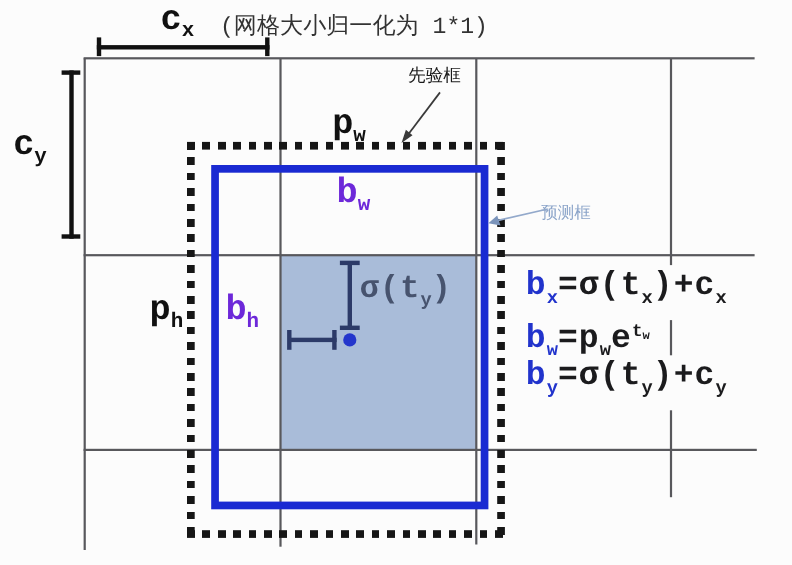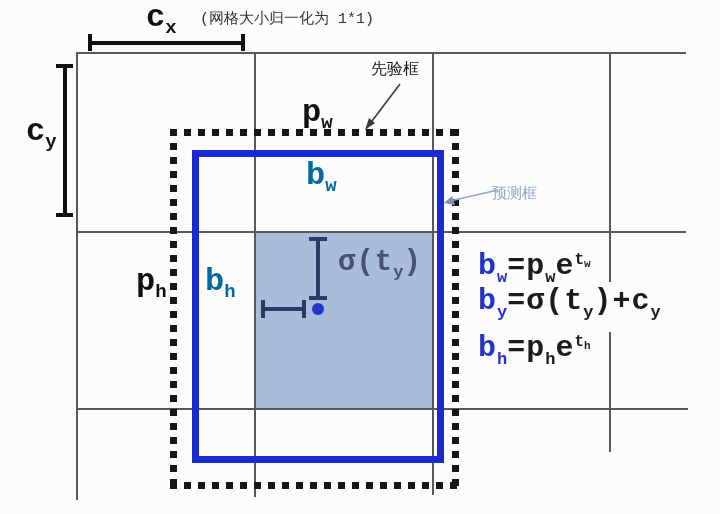--- a/index.html
+++ b/index.html
@@ -15,22 +15,22 @@
   
   .dot-h{position:absolute;height:7px;background:repeating-linear-gradient(90deg,#161616 0 7px,transparent 7px 14px);}
   .dot-v{position:absolute;width:7px;background:repeating-linear-gradient(180deg,#161616 0 7px,transparent 7px 14px);}
   
   .bluebox{position:absolute;left:192px;top:150px;width:252px;height:313px;border:7px solid #1a2ad2;box-sizing:border-box;}
   
   .tick{position:absolute;background:#111;}
   
   .lbl{position:absolute;font-weight:bold;color:#111;font-size:32px;line-height:1;}
   .lbl sub{font-size:19px;vertical-align:-7px;line-height:1;}
-  .lbl.blue{color:#0369a1;}
-  .note{position:absolute;font-size:15px;color:#333;font-weight:normal;}
+  .lbl.blue{color:#6d28d9;}
+  .note{position:absolute;font-size:21px;color:#333;font-weight:normal;}
   .callout{position:absolute;font-size:16px;color:#1a1a1a;}
   .callout.light{color:#8ba4c9;font-size:15px;}
   
   .sigma{position:absolute;font-size:29px;font-weight:bold;color:#47536e;line-height:1;letter-spacing:1px;}
   .sigma sub{font-size:17px;vertical-align:-7px;letter-spacing:0;}
   
   .beam{position:absolute;background:#2c3a68;}
   .cdot{position:absolute;left:312px;top:303px;width:12px;height:12px;border-radius:50%;background:#2436cc;}
   
   .eqs{position:absolute;left:478px;top:241px;}
@@ -75,21 +75,21 @@
   </div>
 
   <div>
     <div class="tick" style="left:63px;top:64px;width:4px;height:153px;"></div>
     <div class="tick" style="left:56px;top:64px;width:17px;height:4px;"></div>
     <div class="tick" style="left:56px;top:213px;width:17px;height:4px;"></div>
   </div>
 
   <div class="lbl" style="left:146px;top:2px;"><span>c</span><sub>x</sub></div>
   <div class="note" style="left:200px;top:9px;">(网格大小归一化为 1*1)</div>
-  <div class="lbl" style="left:26px;top:116px;"><span>c</span><sub>y</sub></div>
+  <div class="lbl" style="left:12px;top:116px;"><span>c</span><sub>y</sub></div>
   <div class="lbl" style="left:302px;top:97px;"><span>p</span><sub>w</sub></div>
   <div class="lbl blue" style="left:306px;top:160px;"><span>b</span><sub>w</sub></div>
   <div class="lbl" style="left:136px;top:266px;"><span>p</span><sub>h</sub></div>
   <div class="lbl blue" style="left:205px;top:266px;"><span>b</span><sub>h</sub></div>
 
   <div class="callout" style="left:371px;top:59px;">先验框</div>
   <svg class="abs" style="left:358px;top:80px;" width="48" height="54" viewBox="0 0 48 54">
     <line x1="42" y1="4" x2="11" y2="45" stroke="#3a3a3a" stroke-width="1.6"></line>
     <polygon points="7,50 17,43 11,38" fill="#3a3a3a"></polygon>
   </svg>
@@ -104,21 +104,21 @@
     <div class="beam" style="left:309px;top:237px;width:18px;height:4px;"></div>
     <div class="beam" style="left:309px;top:296px;width:18px;height:4px;"></div>
   </div>
   <div>
     <div class="beam" style="left:262px;top:307px;width:44px;height:4px;"></div>
     <div class="beam" style="left:261px;top:300px;width:4px;height:18px;"></div>
     <div class="beam" style="left:302px;top:300px;width:4px;height:18px;"></div>
   </div>
   <div class="cdot"></div>
 
-  <div class="sigma" style="left:338px;top:248px;"><span>σ(t</span><sub>y</sub><span>)</span></div>
+  <div class="sigma" style="left:327px;top:248px;"><span>σ(t</span><sub>y</sub><span>)</span></div>
 
   <div class="eqs">
+    <div class="eq"><span class="eq-line"><span class="b">b</span><sub class="b">x</sub><span>=σ(t</span><sub>x</sub><span>)+c</span><sub>x</sub></span></div>
     <div class="eq"><span class="eq-line"><span class="b">b</span><sub class="b">w</sub><span>=p</span><sub>w</sub><span>e</span><sup><span>t</span><sub>w</sub></sup></span></div>
     <div class="eq"><span class="eq-line"><span class="b">b</span><sub class="b">y</sub><span>=σ(t</span><sub>y</sub><span>)+c</span><sub>y</sub></span></div>
-    <div class="eq"><span class="eq-line"><span class="b">b</span><sub class="b">h</sub><span>=p</span><sub>h</sub><span>e</span><sup><span>t</span><sub>h</sub></sup></span></div>
   </div>
 
 </div>
 
 </body></html>

